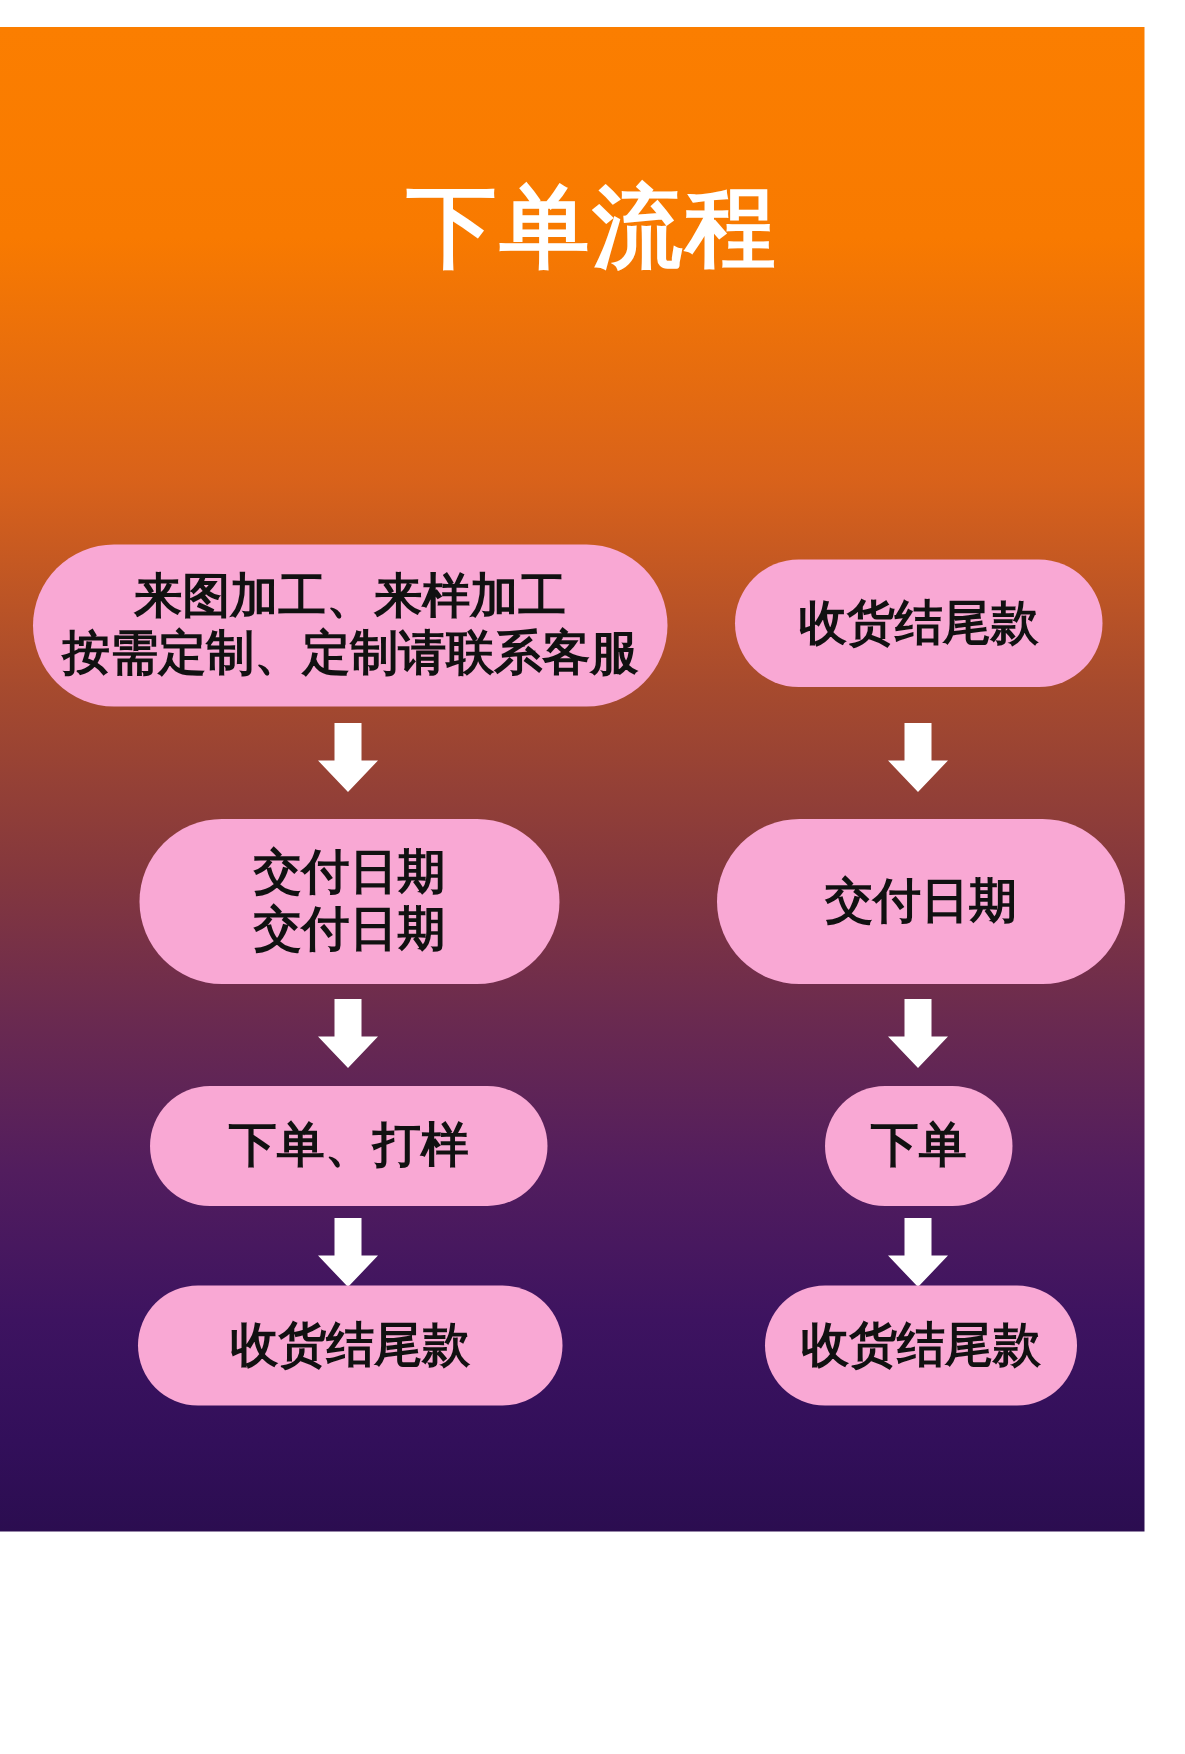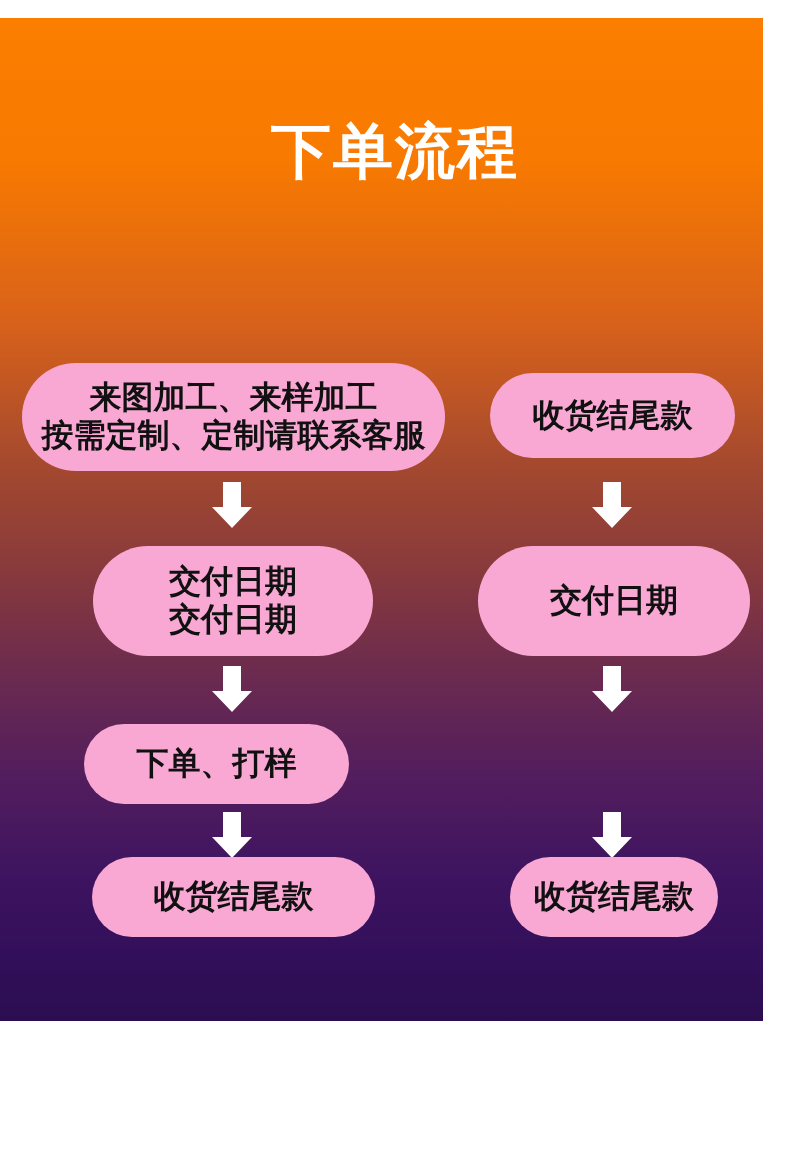--- a/index.html
+++ b/index.html
@@ -75,21 +75,21 @@
     text-align: left;
     box-sizing: border-box;
   }
   .node .ln {
     display: block;
     white-space: nowrap;
   }
   
   .n-l1 { left: 22px;  top: 363px; width: 423px; height: 108px; font-size: 32px; }
   .n-l2 { left: 93px;  top: 546px; width: 280px; height: 110px; font-size: 32px; }
-  .n-l3 { left: 84px; top: 724px; width: 265px; height: 80px;  font-size: 32px; }
+  .n-l3 { left: 100px; top: 724px; width: 265px; height: 80px;  font-size: 32px; }
   .n-l4 { left: 92px;  top: 857px; width: 283px; height: 80px;  font-size: 32px; }
   
   .n-r1 { left: 490px; top: 373px; width: 245px; height: 85px;  font-size: 32px; }
   .n-r2 { left: 478px; top: 546px; width: 272px; height: 110px; font-size: 32px; }
   .n-r3 { left: 550px; top: 724px; width: 125px; height: 80px;  font-size: 32px; }
   .n-r4 { left: 510px; top: 857px; width: 208px; height: 80px;  font-size: 32px; }
   
   .arrow {
     position: absolute;
     width: 40px;
@@ -162,20 +162,23 @@
   <div class="node n-r2">
     <span class="ln">交付日期</span>
   </div>
 
   <div class="arrow a-r2">
     <svg viewBox="0 0 40 46" xmlns="http://www.w3.org/2000/svg">
       <path d="M11 0 H29 V25 H40 L20 46 L0 25 H11 Z" fill="#ffffff"></path>
     </svg>
   </div>
 
+  <div class="node n-r3">
+    <span class="ln">下单</span>
+  </div>
 
   <div class="arrow a-r3">
     <svg viewBox="0 0 40 46" xmlns="http://www.w3.org/2000/svg">
       <path d="M11 0 H29 V25 H40 L20 46 L0 25 H11 Z" fill="#ffffff"></path>
     </svg>
   </div>
 
   <div class="node n-r4">
     <span class="ln">收货结尾款</span>
   </div>

